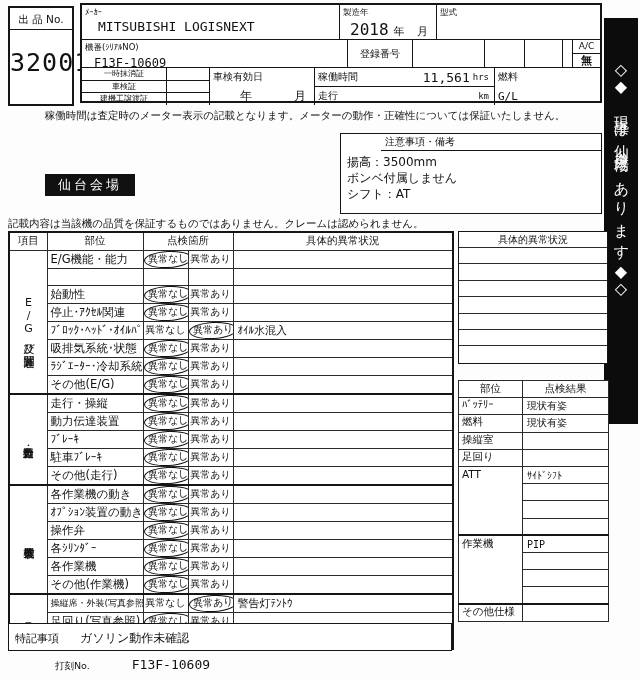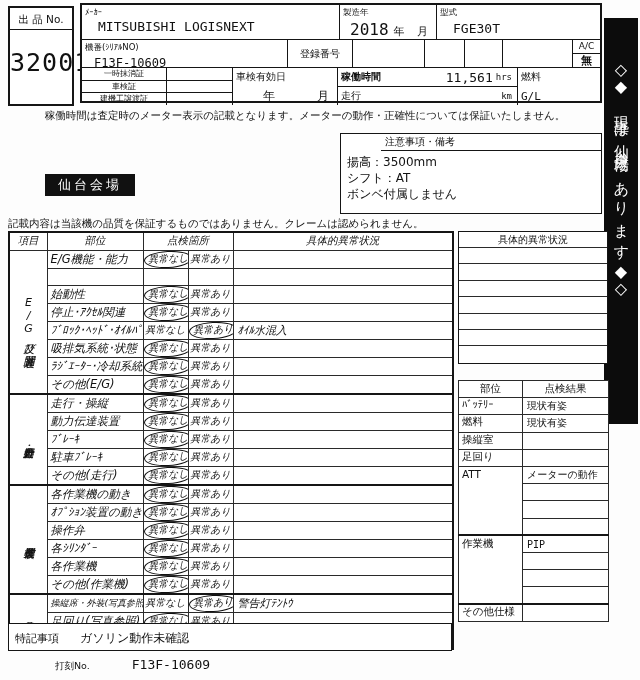--- a/index.html
+++ b/index.html
@@ -23,27 +23,27 @@
   .hcell:last-child { border-right:none; }
   .hlabel { display:block; font-size:8.5px; padding:2px 3px 0; color:#111; white-space:nowrap; }
   .hval { display:block; font-size:13px; padding:2px 3px 0 16px; white-space:nowrap; }
   .c-maker { width:258px; }
   .c-year { width:97px; }
   .c-model { flex:1; }
   .year-line { display:flex; align-items:baseline; padding:1px 8px 0 10px; }
   .year-num { font-size:16px; }
   .year-suffix { font-size:11px; margin-left:5px; }
   .month-suffix { font-size:11px; margin-left:auto; }
-  .c-serial { width:206px; }
+  .c-serial { width:266px; }
   .c-reg { width:65px; display:flex; align-items:center; justify-content:center; font-size:10px; }
   .c-e1 { width:72px; } .c-e2 { width:40px; } .c-e3 { width:38px; } .c-e4 { flex:1; }
   .c-ac { width:27px; display:flex; flex-direction:column; border-bottom:1.5px solid #151515; }
   .ac-top { flex:1; border-bottom:1.5px solid #151515; font-size:9px; text-align:center; line-height:13px; }
   .ac-bot { flex:1; font-size:11px; font-weight:600; text-align:center; line-height:13px; }
-  .c-certs { width:151px; display:flex; flex-direction:column; border-bottom:none; }
+  .c-certs { width:128px; display:flex; flex-direction:column; border-bottom:none; }
   .cert-row { flex:1; display:flex; border-bottom:1px solid #151515; }
   .cert-row:last-child { border-bottom:none; }
   .cert-name { width:85px; border-right:1px solid #151515; font-size:8px; text-align:center; line-height:10px; padding-top:1px; white-space:nowrap; overflow:hidden; }
   .cert-val { flex:1; }
   .c-shaken { width:105px; border-bottom:none; }
   .shaken-line { display:flex; padding:4px 8px 0 30px; font-size:12px; }
   .shaken-month { margin-left:auto; }
   .c-hours { width:180px; border-bottom:none; display:flex; flex-direction:column; }
   .hours-sub { flex:1; display:flex; align-items:center; border-bottom:1px solid #151515; }
   .hours-sub:last-child { border-bottom:none;text-align:right; }
@@ -65,21 +65,21 @@
   .banner { position:absolute; left:604px; top:18px; width:34px; height:406px; background:#0c0c0c; color:#fff; display:flex; flex-direction:column; align-items:center; padding-top:44px; }
   .banner .dia { font-size:16px; line-height:1.05; }
   .banner-text { writing-mode:vertical-rl; text-orientation:upright; font-size:15px; letter-spacing:4px; margin-top:8px; }
   .banner-bottom { margin-top:10px; display:flex; flex-direction:column; align-items:center; }
 
   .disclaimer { position:absolute; left:8px; top:217px; font-size:10.5px; white-space:nowrap; }
 
   
   .main-table { position:absolute; left:8px; top:231px; width:444px; border-collapse:collapse; background:#fff; table-layout:fixed; }
   .main-table th, .main-table td { border:1px solid #2a2a2a; overflow:hidden; white-space:nowrap; }
-  .main-table { border:2px solid #151515;font-style:italic; }
+  .main-table { border:2px solid #151515; }
   .main-table th { height:18px; font-size:10.5px; font-weight:normal; }
   .main-table td { height:17px; }
   .col-item { width:38px; } .col-part { width:96px; } .col-chk { width:45px; } .col-rem { width:220px; }
   .group-cell { writing-mode:vertical-rl; text-orientation:upright; text-align:center; vertical-align:middle; line-height:1.05; padding:2px 0; border-bottom:2px solid #151515 !important; }
   tr.group-start td { border-top:2px solid #151515; }
   .part-cell { font-size:11.5px; padding-left:3px; }
   .part-cell.small { font-size:9px; }
   .chk-cell { font-size:10px; text-align:center; padding:0; }
   .circ { display:inline-block; border:1.5px solid #111; border-radius:50%; padding:0 3px 1px; transform:rotate(-3deg); }
   .remark-cell { font-size:11px; padding-left:4px; }
@@ -127,21 +127,20 @@
       <div class="hcell c-year">
         <span class="hlabel">製造年</span>
         <span class="year-line">
           <span class="year-num mono">2018</span>
           <span class="year-suffix">年</span>
           <span class="month-suffix">月</span>
         </span>
       </div>
       <div class="hcell c-model">
         <span class="hlabel">型式</span>
-        <span class="hval mono">FGE30T</span>
       </div>
     </div>
     <div class="hrow hrow2">
       <div class="hcell c-serial">
         <span class="hlabel">機番(ｼﾘｱﾙNO)</span>
         <span class="hval mono" style="font-size:12px; padding-left:12px;">F13F-10609</span>
       </div>
       <div class="hcell c-reg">登録番号</div>
       <div class="hcell c-e1"></div>
       <div class="hcell c-e2"></div>
@@ -169,21 +168,21 @@
       </div>
       <div class="hcell c-shaken">
         <span class="hlabel" style="font-size:10px;">車検有効日</span>
         <span class="shaken-line">
           <span>年</span>
           <span class="shaken-month">月</span>
         </span>
       </div>
       <div class="hcell c-hours">
         <div class="hours-sub">
-          <span class="hlabel" style="font-size:10px;font-weight:bold;">稼働時間</span>
+          <span class="hlabel" style="font-size:10px;">稼働時間</span>
           <span class="hours-val mono">11,561</span>
           <span class="hours-unit mono">hrs</span>
         </div>
         <div class="hours-sub">
           <span class="hlabel" style="font-size:10px;">走行</span>
           <span class="unit-only mono">km</span>
         </div>
       </div>
       <div class="hcell c-fuel">
         <span class="hlabel" style="font-size:10px;">燃料</span>
@@ -193,22 +192,22 @@
   </div>
 
   <div class="meter-note">稼働時間は査定時のメーター表示の記載となります。メーターの動作・正確性については保証いたしません。</div>
 
   <div class="sendai-badge">仙台会場</div>
 
   <div class="notice-box">
     <span class="notice-title">注意事項・備考</span>
     <div class="notice-body">
       <div>揚高：3500mm</div>
+      <div>ボンベ付属しません</div>
       <div>シフト：AT</div>
-      <div>ボンベ付属しません</div>
     </div>
   </div>
 
   <div class="banner">
     <span class="dia">◇</span>
     <span class="dia">◆</span>
     <span class="banner-text">現車は仙台会場にあります</span>
     <span class="banner-bottom">
       <span class="dia">◆</span>
       <span class="dia">◇</span>
@@ -419,21 +418,21 @@
         <tr>
           <td class="rpart">操縦室</td>
           <td class="rres mono"></td>
         </tr>
         <tr>
           <td class="rpart">足回り</td>
           <td class="rres mono"></td>
         </tr>
         <tr>
           <td class="rpart spanned" rowspan="4">ATT</td>
-          <td class="rres mono">メーターの動作</td>
+          <td class="rres mono">ｻｲﾄﾞｼﾌﾄ</td>
         </tr>
         <tr>
           <td class="rres"></td>
         </tr>
         <tr>
           <td class="rres"></td>
         </tr>
         <tr>
           <td class="rres"></td>
         </tr>

